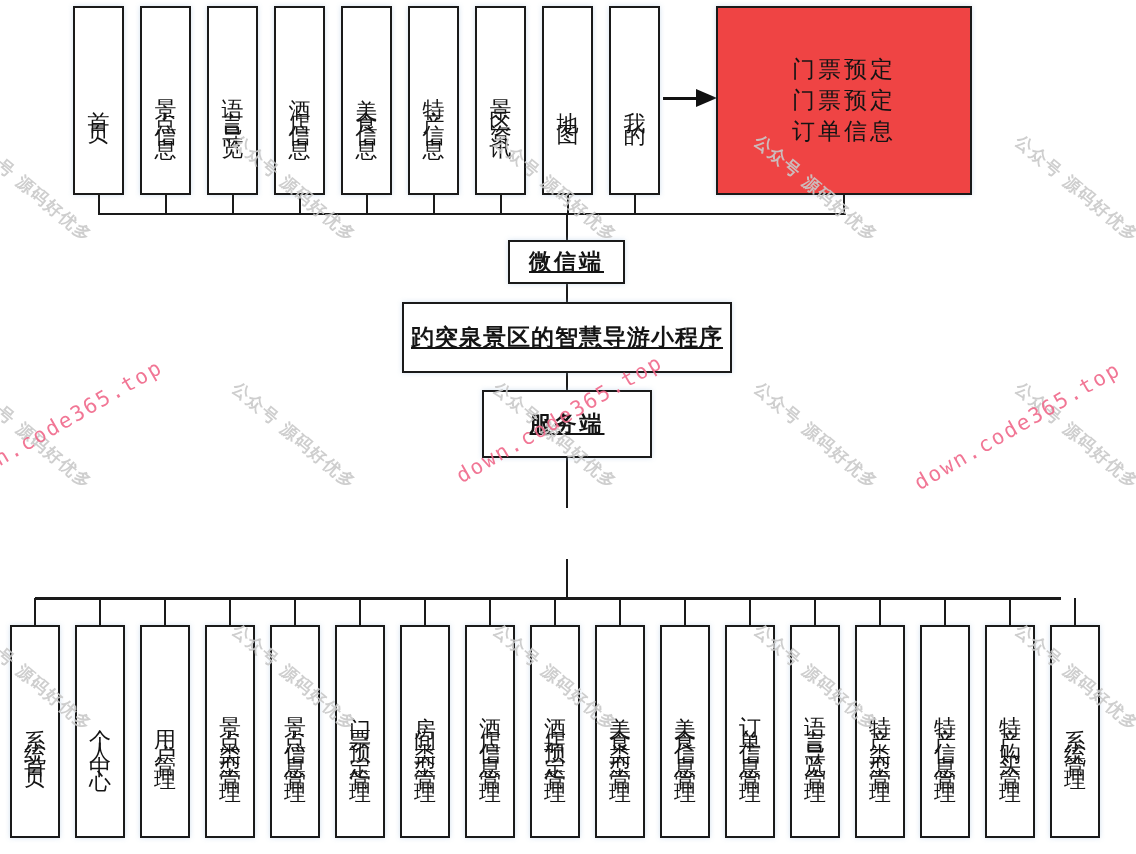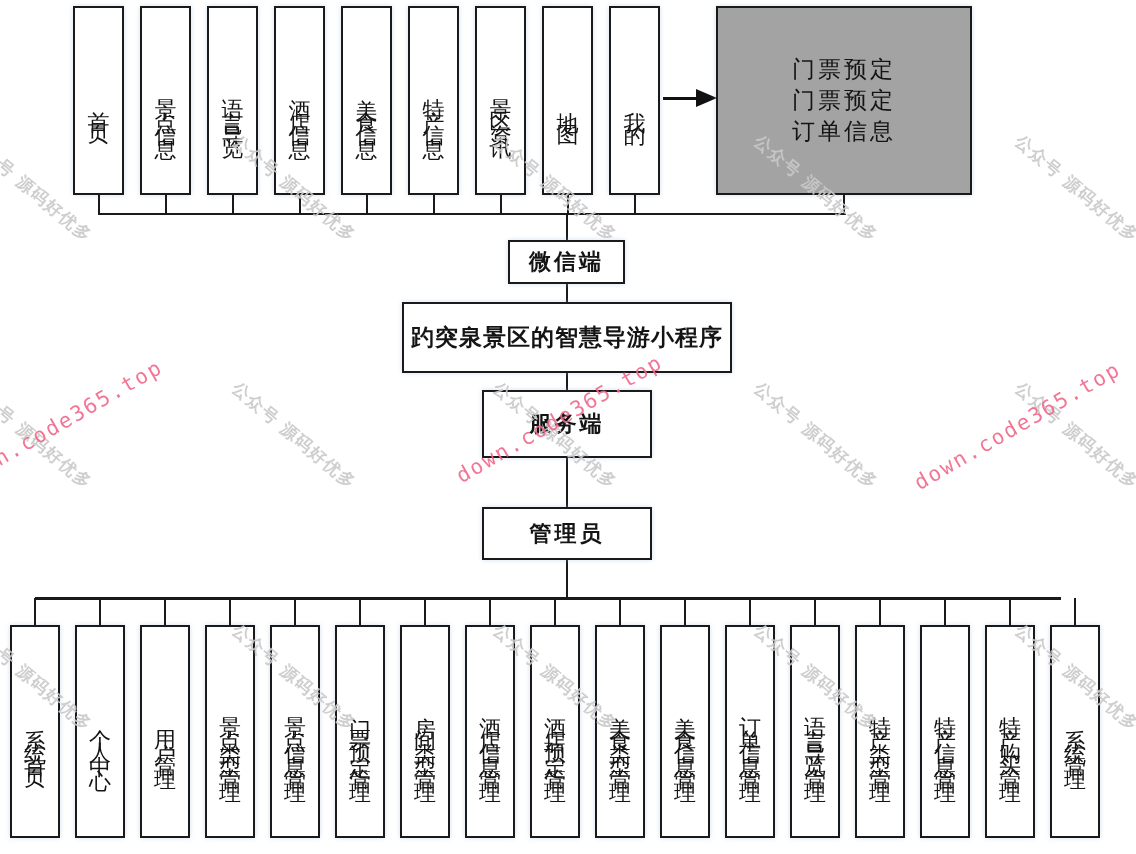--- a/index.html
+++ b/index.html
@@ -46,36 +46,37 @@
   }
   .bottom-row { position: absolute; left: 10px; top: 625px; display: flex; gap: 15px; }
   .bottom-row .vbox { height: 213px; width: 50px; }
   .bottom-row .vbox::before {
     content: ""; position: absolute; bottom: 100%; left: 50%; margin-left: -1px;
     width: 2px; height: 29px; background: #1a1a1a;
   }
   
   .bigbox {
     position: absolute; left: 716px; top: 6px; width: 256px; height: 189px;
-    background: #a3a3a3; border: 2px solid #1a1a1a;
+    background: #ef4444; border: 2px solid #1a1a1a;
     display: flex; flex-direction: column; align-items: center; justify-content: center;
     box-shadow: 0 0 5px rgba(160,190,220,0.45);
   }
   .bigbox::after {
     content: ""; position: absolute; top: 100%; left: 50%; margin-left: -1px;
     width: 2px; height: 20px; background: #1a1a1a;
   }
   .bigline { font-size: 23px; line-height: 31px; letter-spacing: 3px; color: #141414; }
   
   .cnode {
     position: absolute; background: #ffffff; border: 2px solid #1a1a1a;
     display: flex; align-items: center; justify-content: center;
     font-family: "DejaVu Sans", "Liberation Sans", sans-serif;
     font-weight: bold; color: #141414; letter-spacing: 3px;
     box-shadow: 0 0 5px rgba(160,190,220,0.45);
+    text-decoration: underline;
   }
   .node-wechat { left: 508px; top: 240px; width: 117px; height: 44px; font-size: 22px; }
   .node-title  { left: 402px; top: 302px; width: 330px; height: 71px; font-size: 23px; letter-spacing: 1px; }
   .node-server { left: 482px; top: 390px; width: 170px; height: 68px; font-size: 22px; }
   .node-admin  { left: 482px; top: 507px; width: 170px; height: 53px; font-size: 22px; }
   
   .wm-layer { position: absolute; left: 0; top: 0; width: 100%; height: 100%; pointer-events: none; z-index: 5; }
   .wm-gray {
     position: absolute; white-space: nowrap;
     font-family: "DejaVu Sans", "Liberation Sans", sans-serif;
@@ -152,21 +153,20 @@
       <div class="bigline">门票预定</div>
 
       <div class="bigline">订单信息</div>
 
 
   </div>
 
   <div class="cnode node-wechat">微信端</div>
   <div class="cnode node-title">趵突泉景区的智慧导游小程序</div>
   <div class="cnode node-server">服务端</div>
-  <div class="cnode node-admin">管理员</div>
 
   <div class="bottom-row">
 
       <div class="vbox">
         <span class="vtext">系统首页</span>
       </div>
 
       <div class="vbox">
         <span class="vtext">个人中心</span>
       </div>

